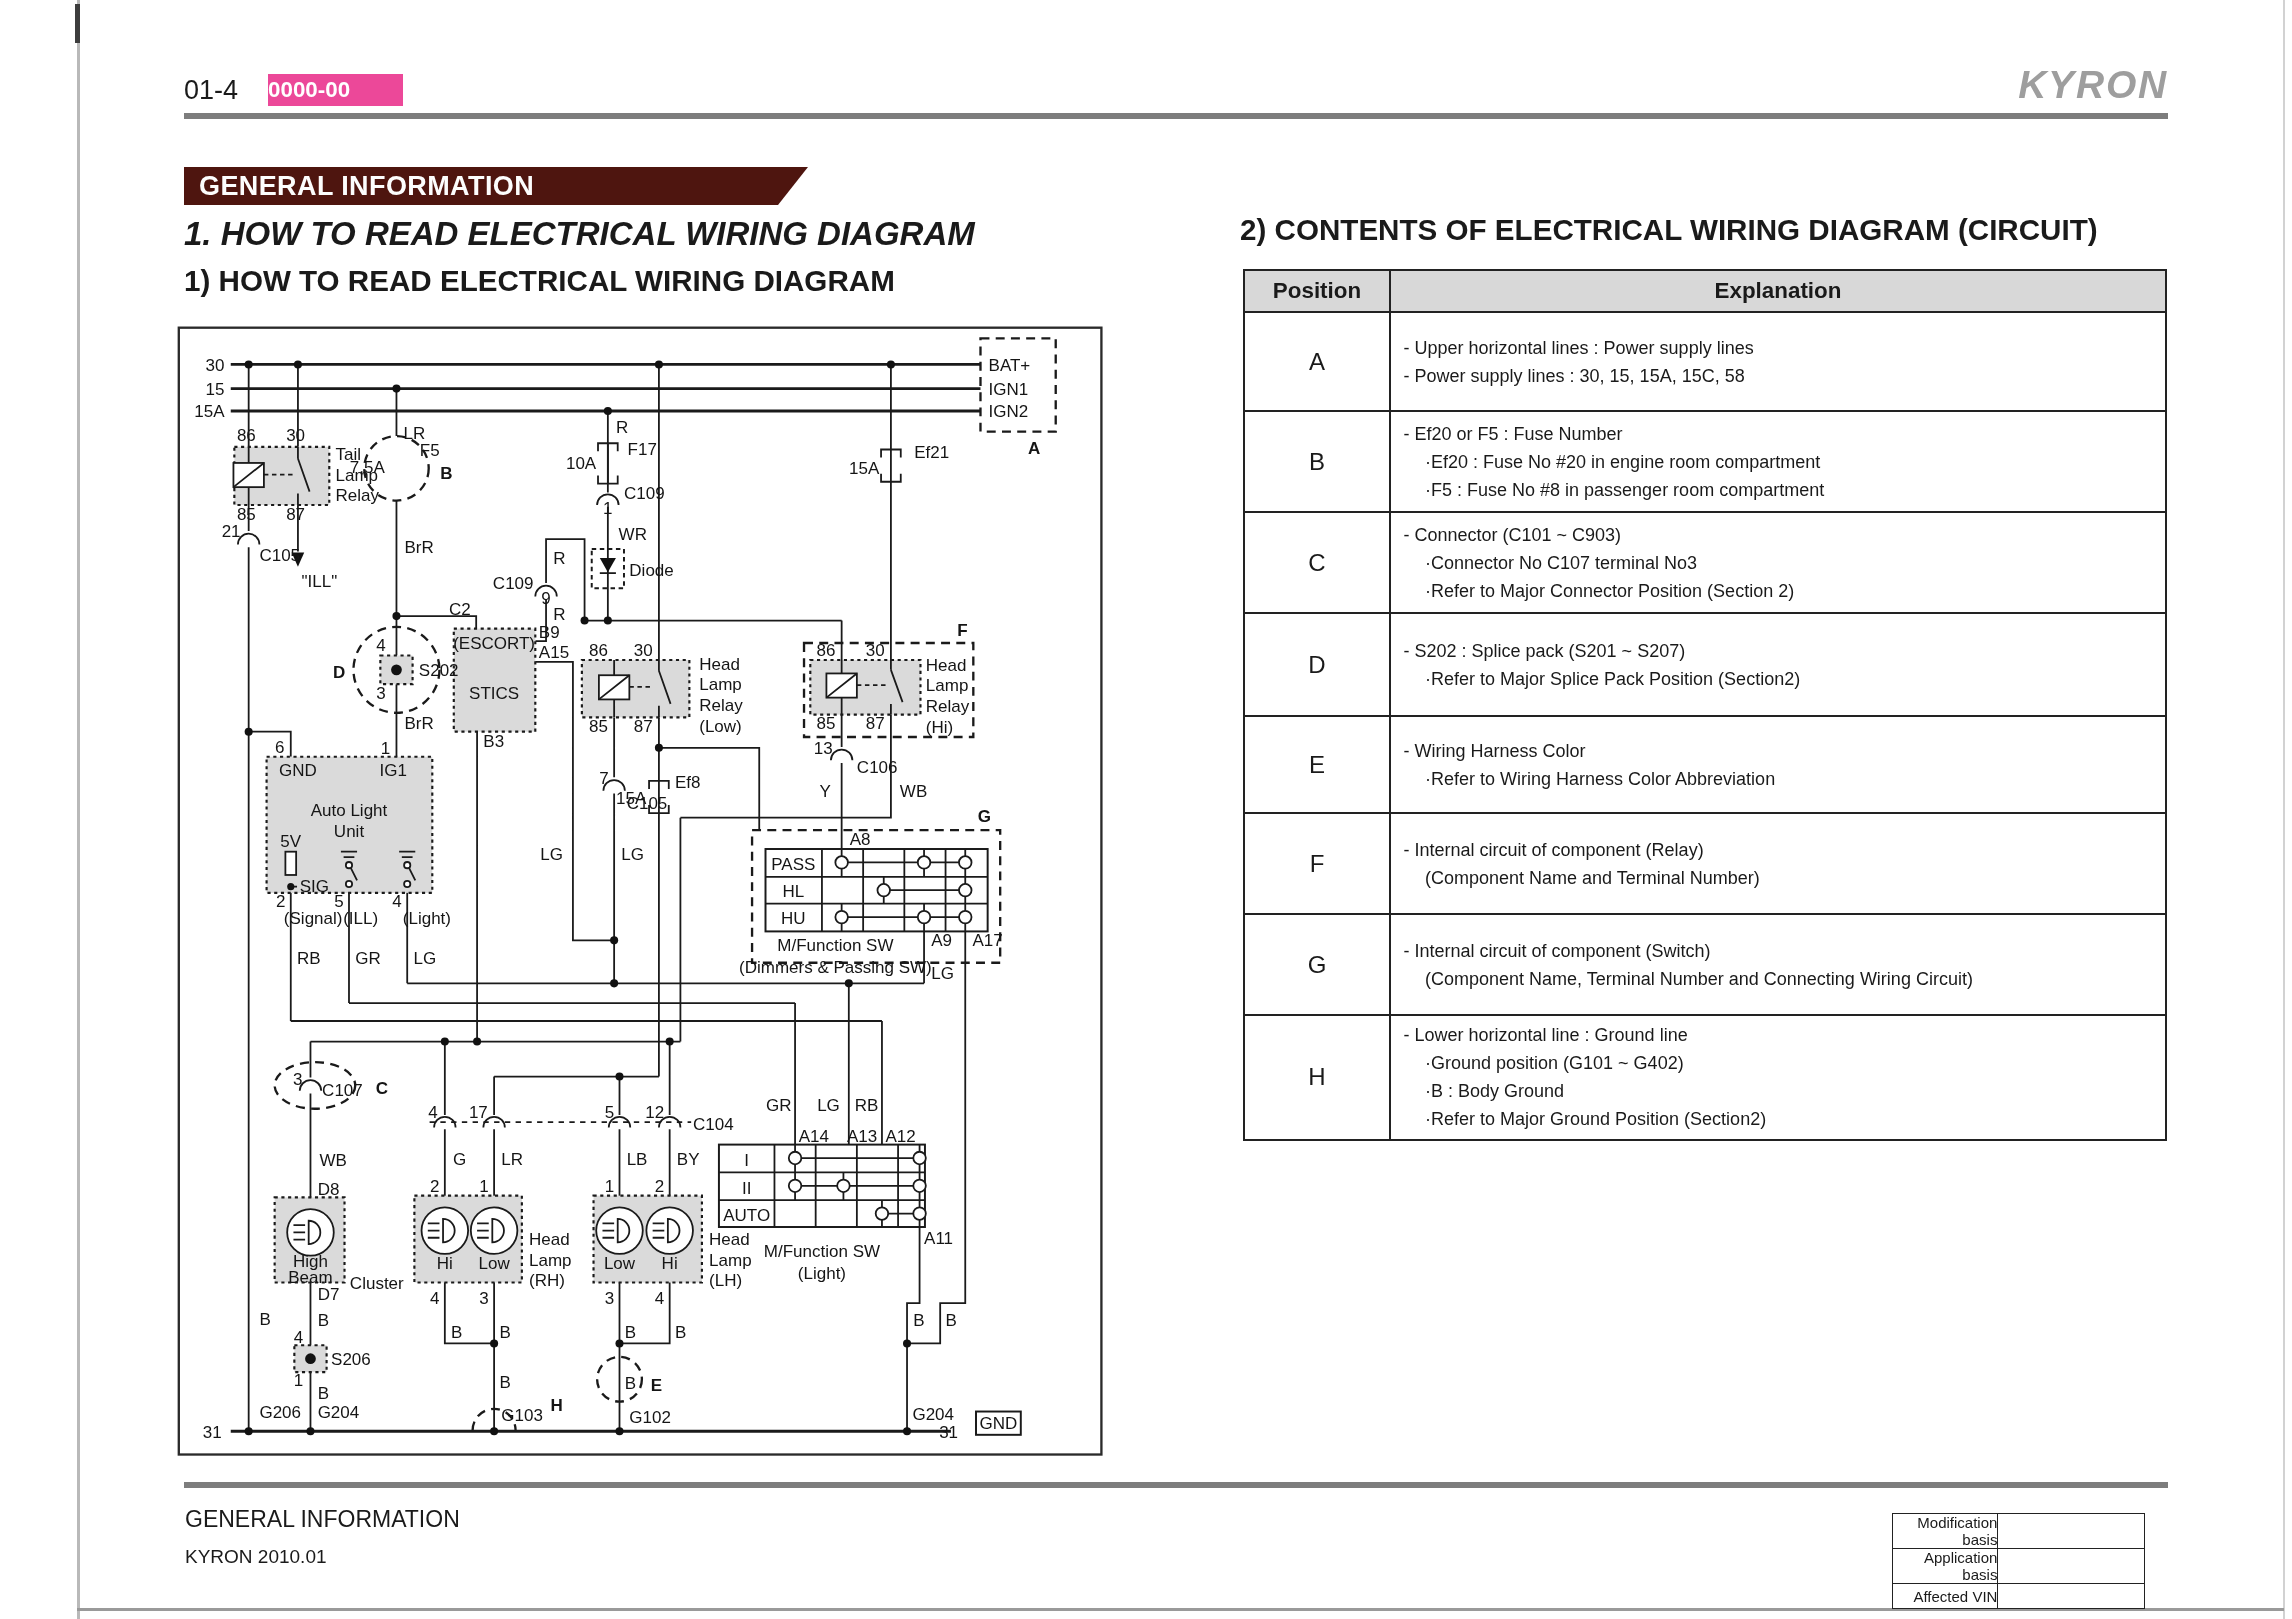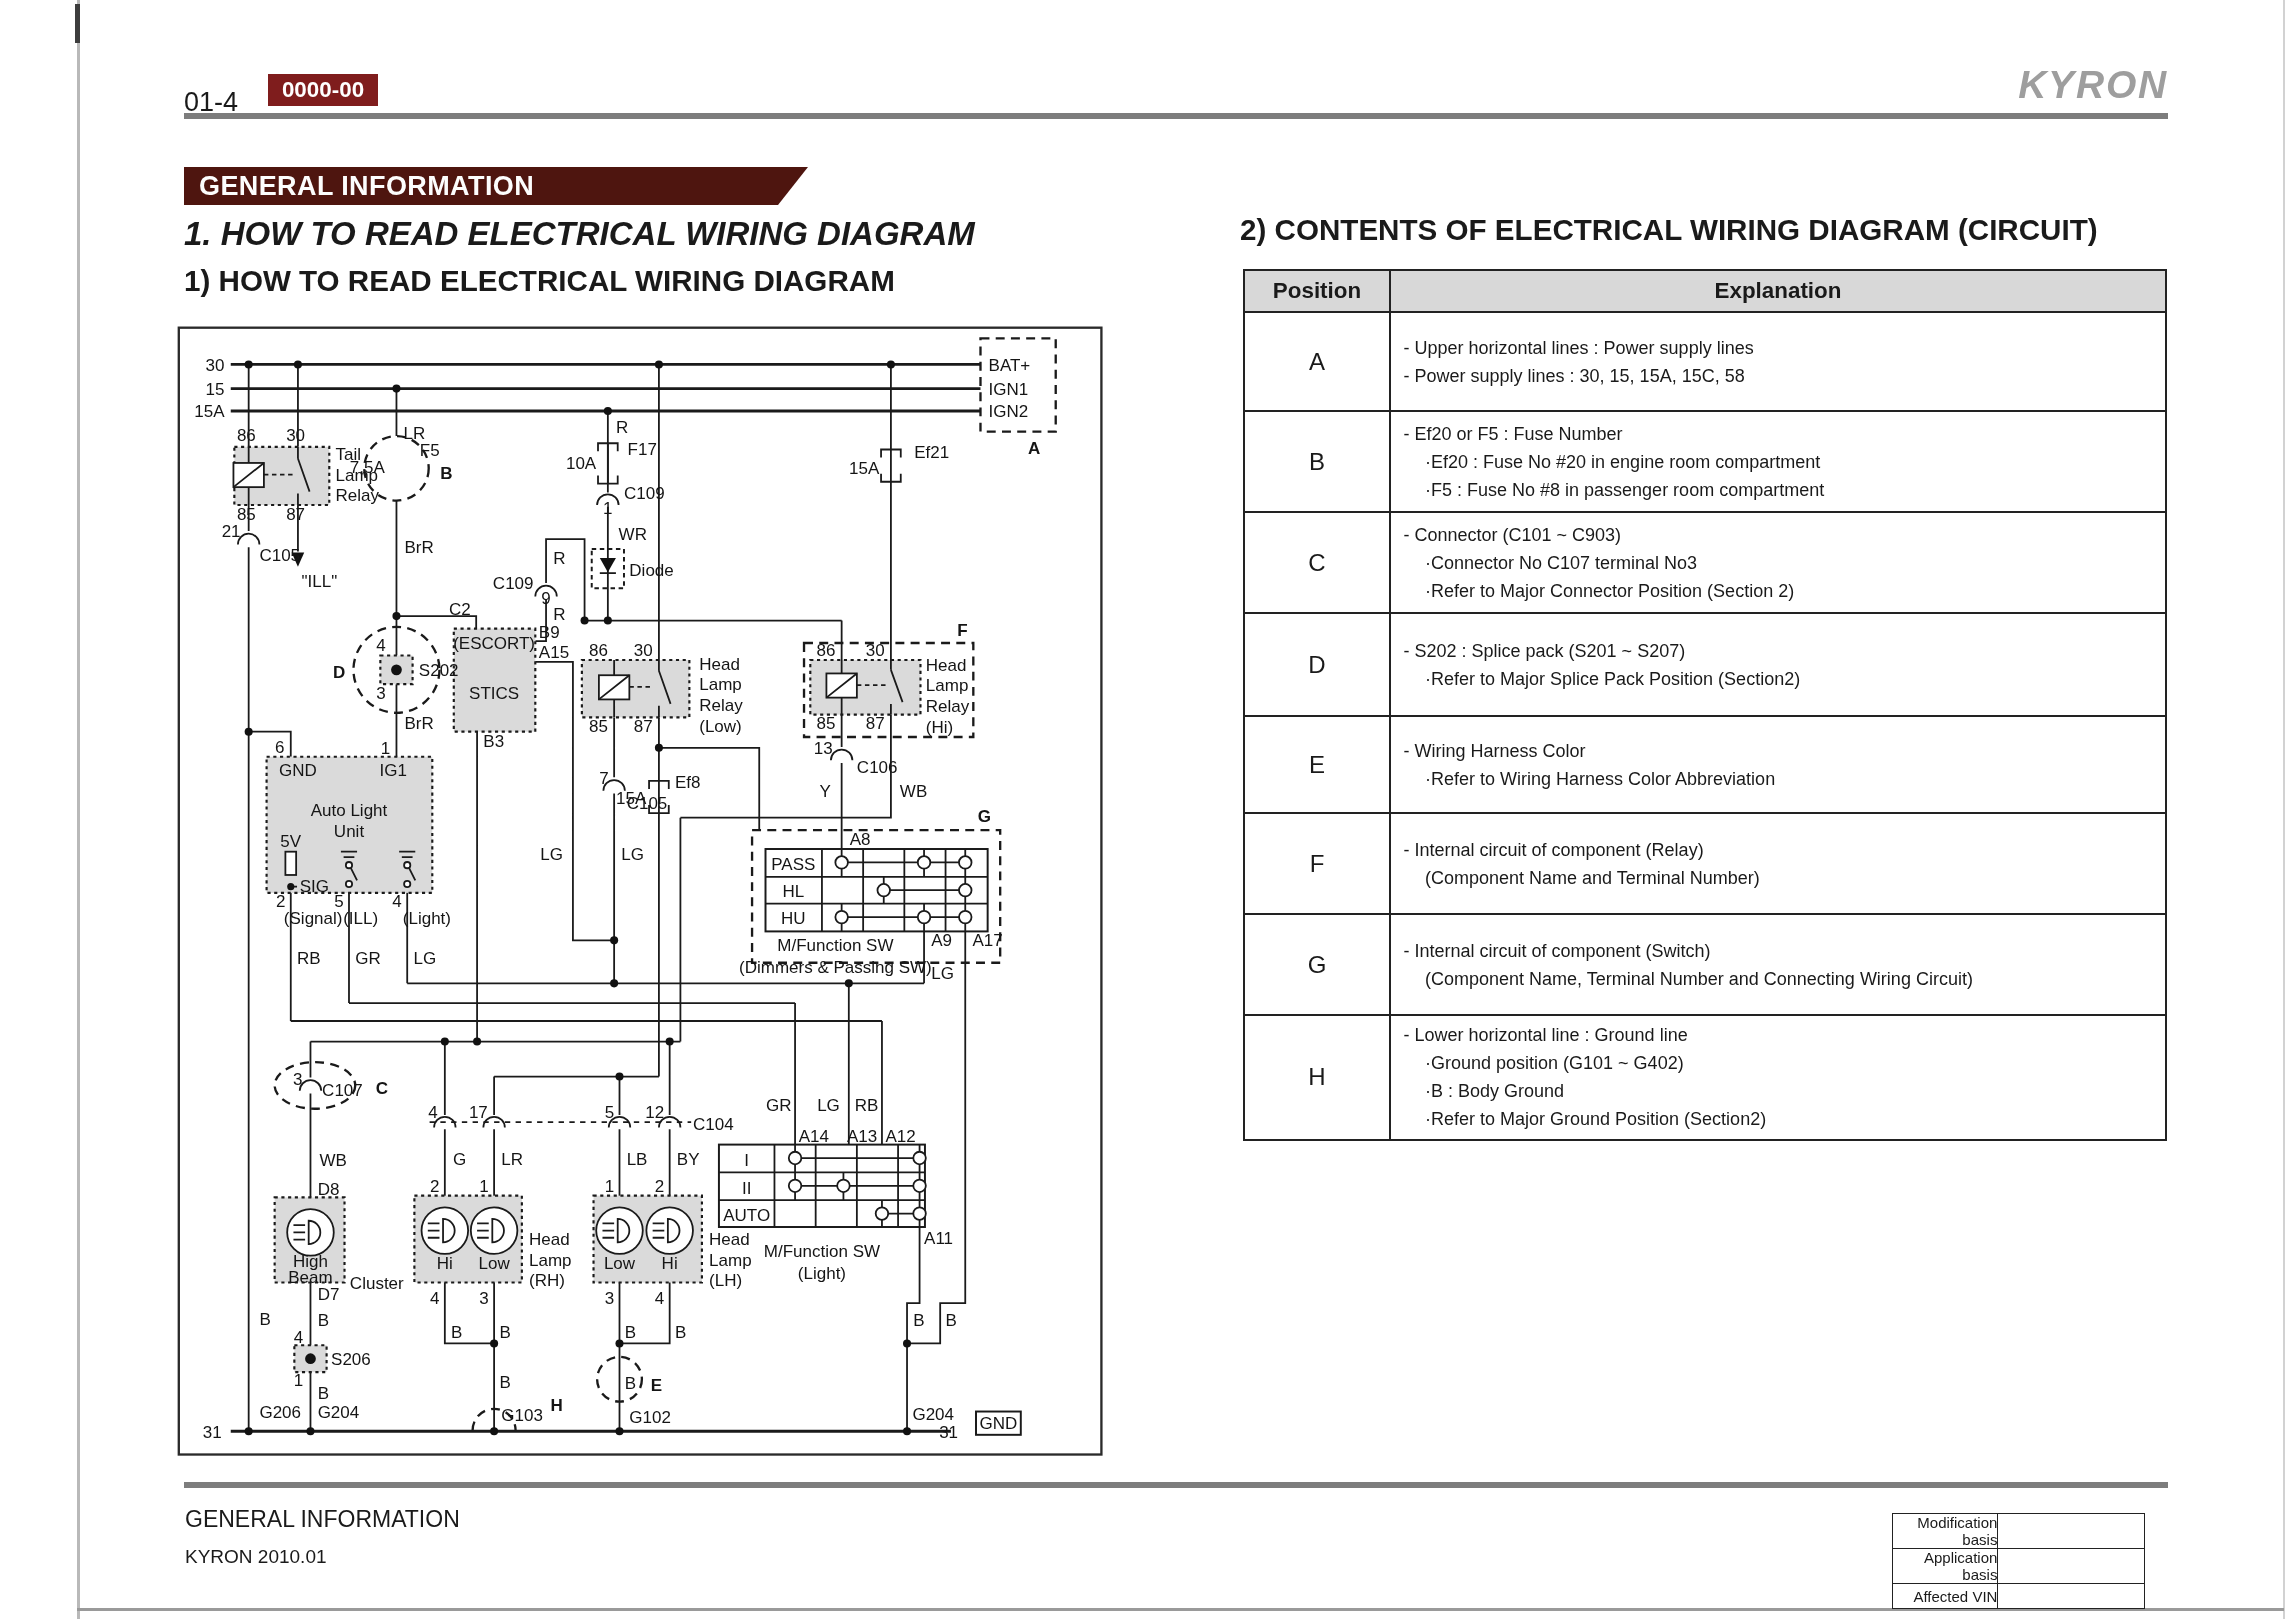--- a/index.html
+++ b/index.html
@@ -5,23 +5,23 @@
   html,body{margin:0;padding:0;}
   body{width:2293px;height:1619px;background:#ffffff;position:relative;overflow:hidden;
        font-family:"Liberation Sans",sans-serif;color:#1a1a1a;}
   .abs{position:absolute;}
   
   .edge-left{left:77px;top:0;width:2.7px;height:1619px;background:#b9b9b9;}
   .edge-left-dark{left:75px;top:3.6px;width:5.4px;height:39px;background:#3d3d3d;}
   .edge-right{left:2283px;top:0;width:1.8px;height:1619px;background:#d2d2d2;}
   .edge-bottom{left:77px;top:1608px;width:2207px;height:2.7px;background:#9a9a9a;}
 
-  .page-no{left:184px;top:87px;font-size:27px;}
-  .badge{left:268px;top:74px;width:110px;height:32px;background:#7f1d1d;color:#fff;
-         font-size:22.4px;font-weight:bold;text-align:center;line-height:32px;}
+  .page-no{left:184px;top:75px;font-size:27px;}
+  .badge{left:268px;top:74px;width:135px;height:32px;background:#ec4899;color:#fff;
+         font-size:22.4px;font-weight:bold;line-height:32px;}
   .top-rule{left:184px;top:113px;width:1984px;height:6.3px;background:#7d7d7d;}
   .brand{left:1899px;top:63px;width:269px;text-align:right;font-size:39px;font-weight:900;
          font-style:italic;color:#9e9e9e;letter-spacing:1.8px;}
   .banner{left:184px;top:167px;width:624px;height:38px;background:#4e150f;
           clip-path:polygon(0 0,100% 0,calc(100% - 30px) 100%,0 100%);}
   .banner span{display:block;color:#fdfdfd;font-size:27px;font-weight:bold;line-height:38px;
           padding-left:15px;letter-spacing:0.4px;}
   .h-main{left:184px;top:215px;font-size:33px;font-weight:bold;font-style:italic;}
   .h-sub{left:184px;top:264px;font-size:29.6px;font-weight:bold;}
   .h-right{left:1240px;top:213px;font-size:29.6px;font-weight:bold;}

